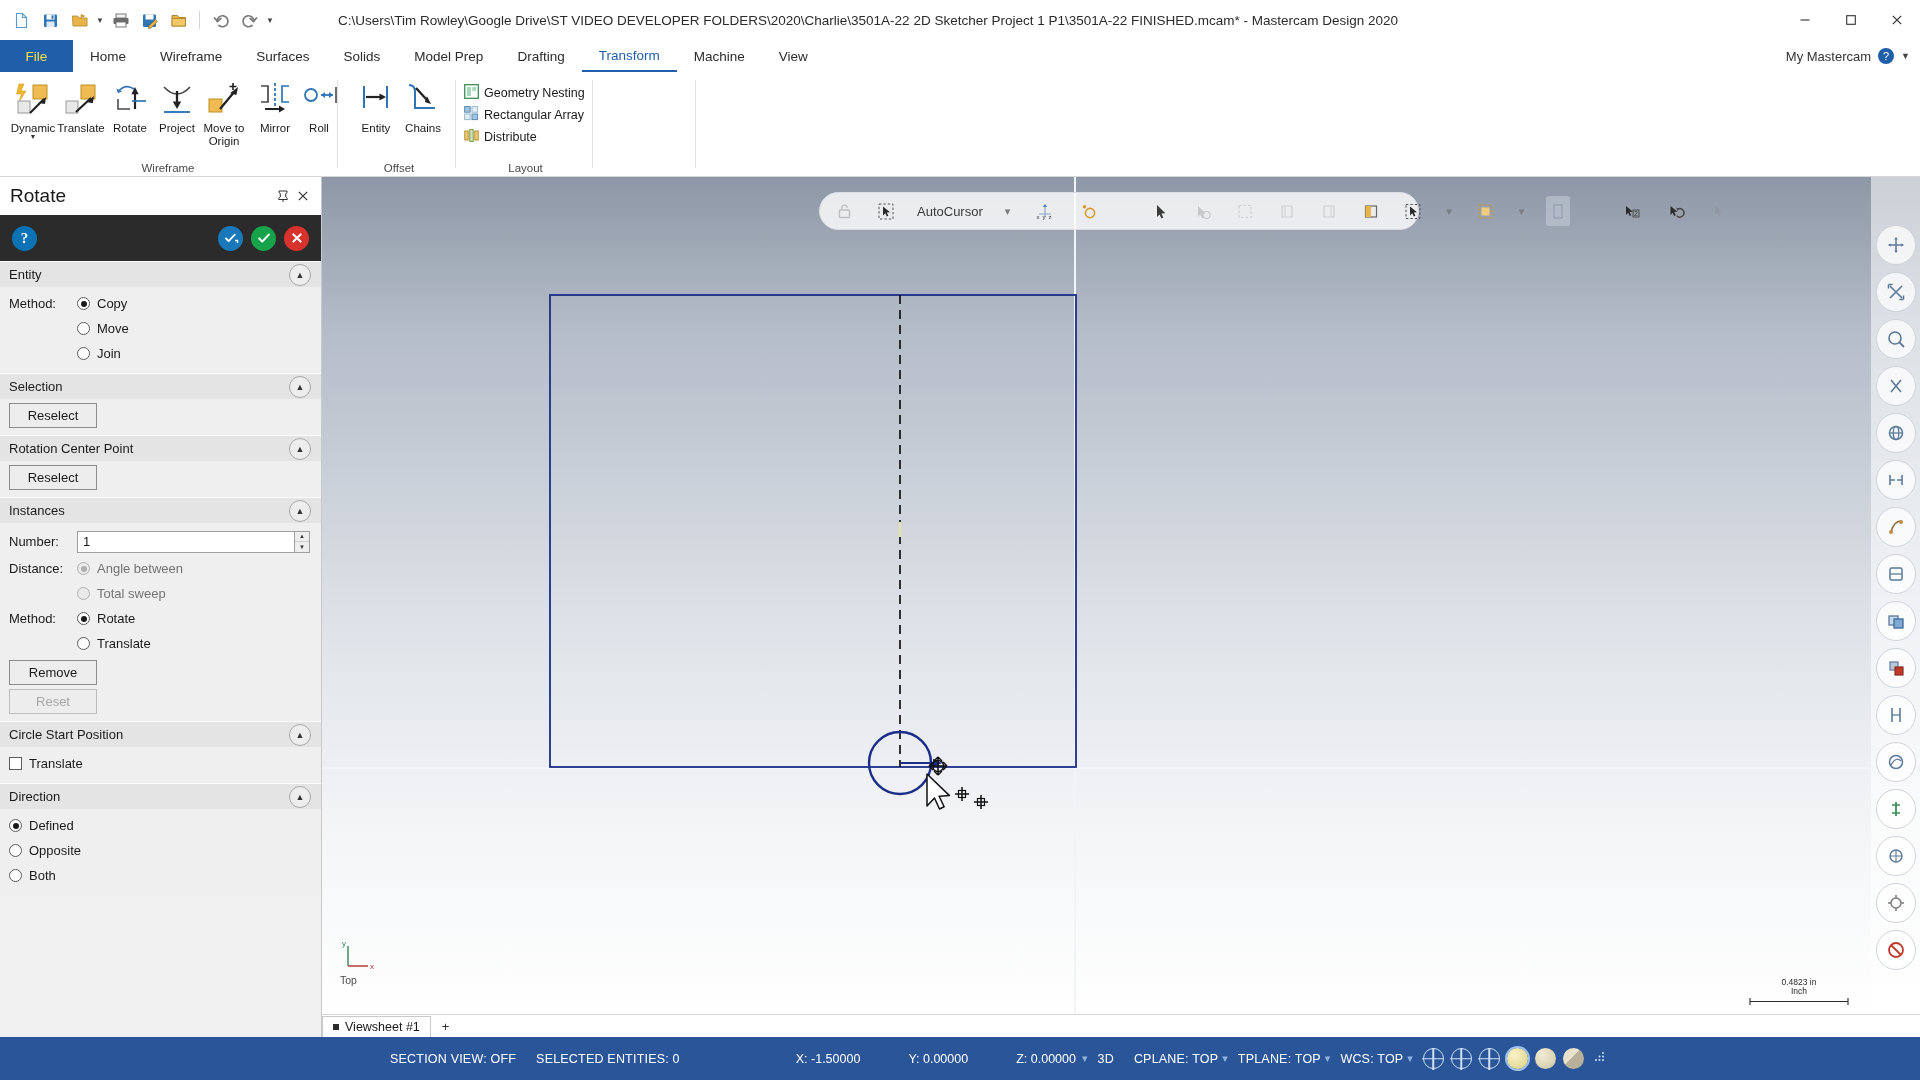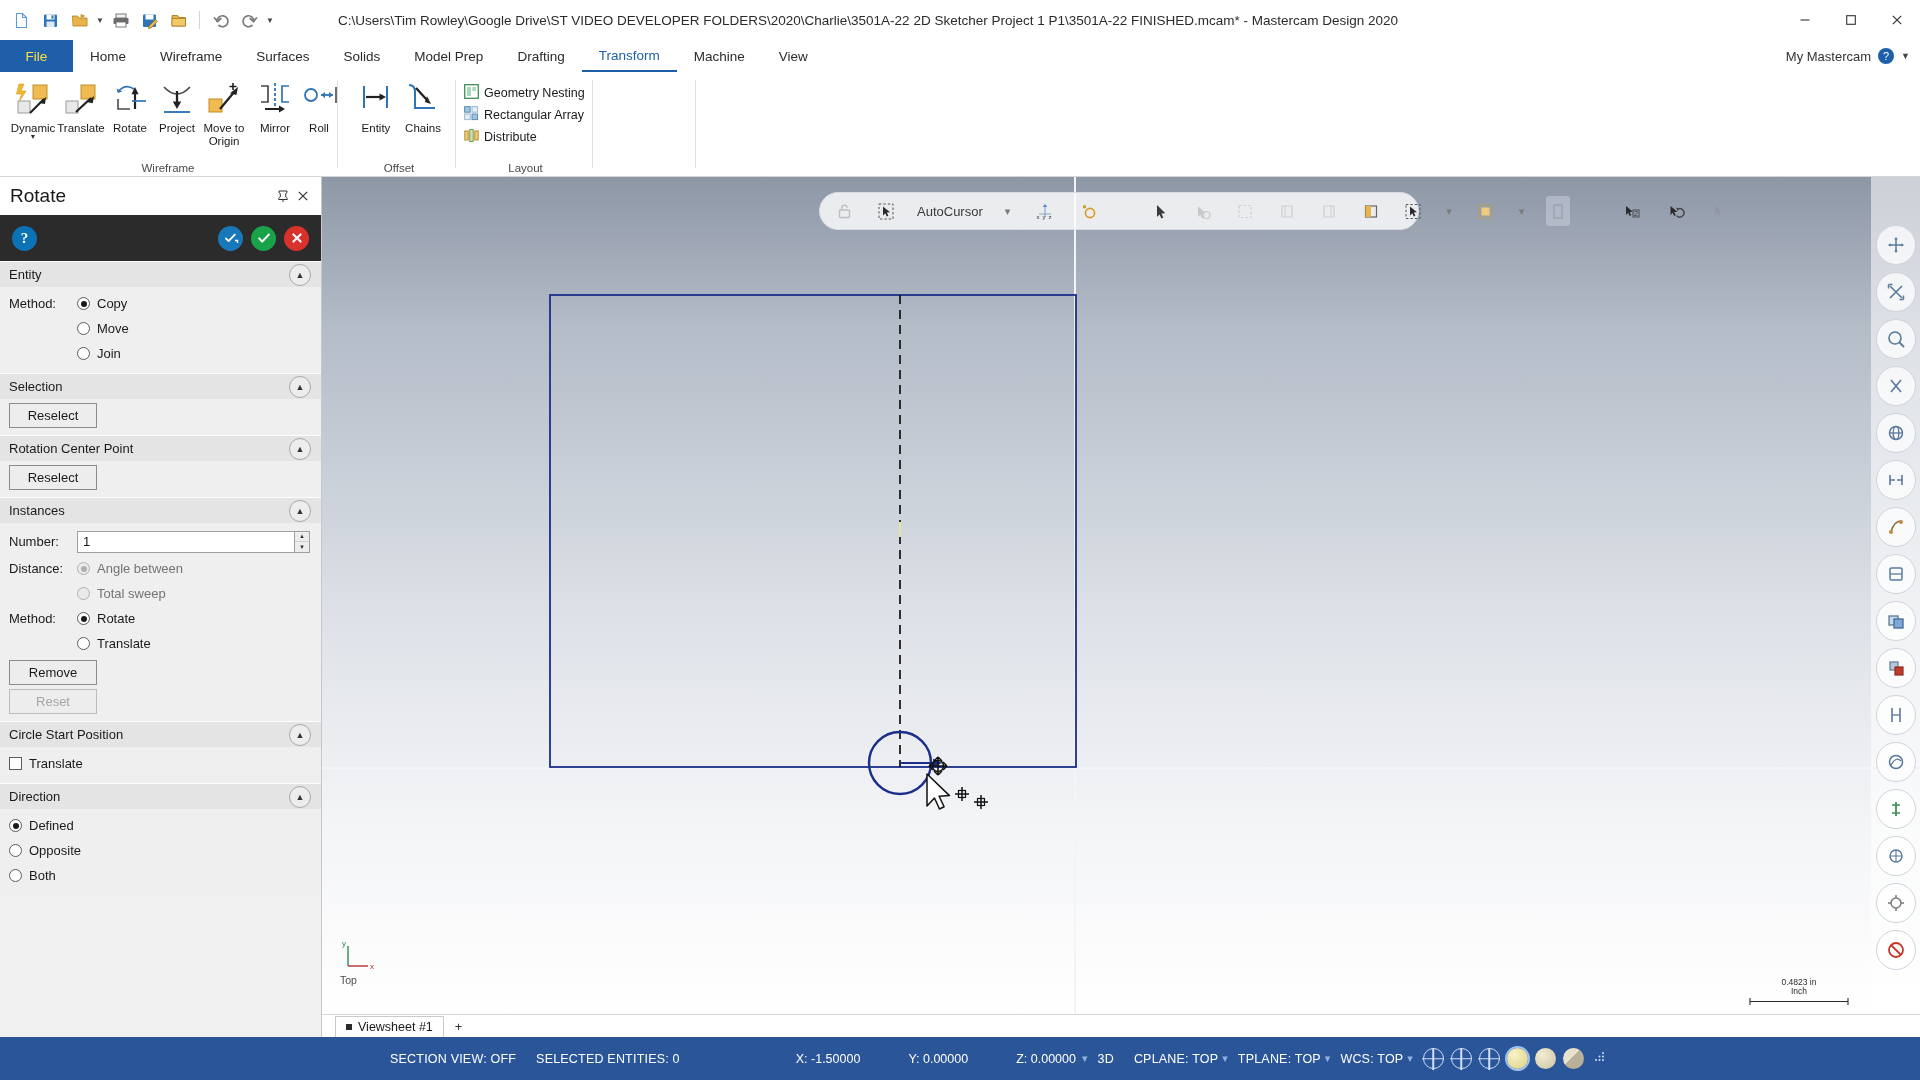--- a/index.html
+++ b/index.html
@@ -189,21 +189,21 @@
   .scalebar { position:absolute; right:66px; bottom:8px; width:110px; text-align:center; }
   .scalebar .lbl { font-size:8.5px; color:#2b2b2b; line-height:9px; }
 
   
   .vsheet {
     position:absolute; left:322px; bottom:43px; right:0; height:23px;
     background:#fff; display:flex; align-items:stretch; border-top:1px solid #d5d5d5;
   }
   .vs-tab {
     padding:0 10px; display:flex;align-items:center;gap:6px; font-size:12.5px; color:#1a1a1a;
-    border:1px solid #c9c9c9; border-bottom:none; background:#fff; margin-top:1px;margin-left:13px;
+    border:1px solid #c9c9c9; border-bottom:none; background:#fff; margin-top:1px;
   }
   .vs-plus { padding:0 11px; display:flex;align-items:center; font-size:13px; color:#333; }
   .vs-sq { width:6px;height:6px;background:#2b2b2b; }
 
   
   .statusbar {
     position:absolute; left:0; bottom:0; width:1920px; height:43px;
     background:#2a5699; display:flex; align-items:center; color:#fff; font-size:12.5px;
   }
   .sb-left { width:380px; display:flex; align-items:center; padding-left:10px; gap:8px; }

